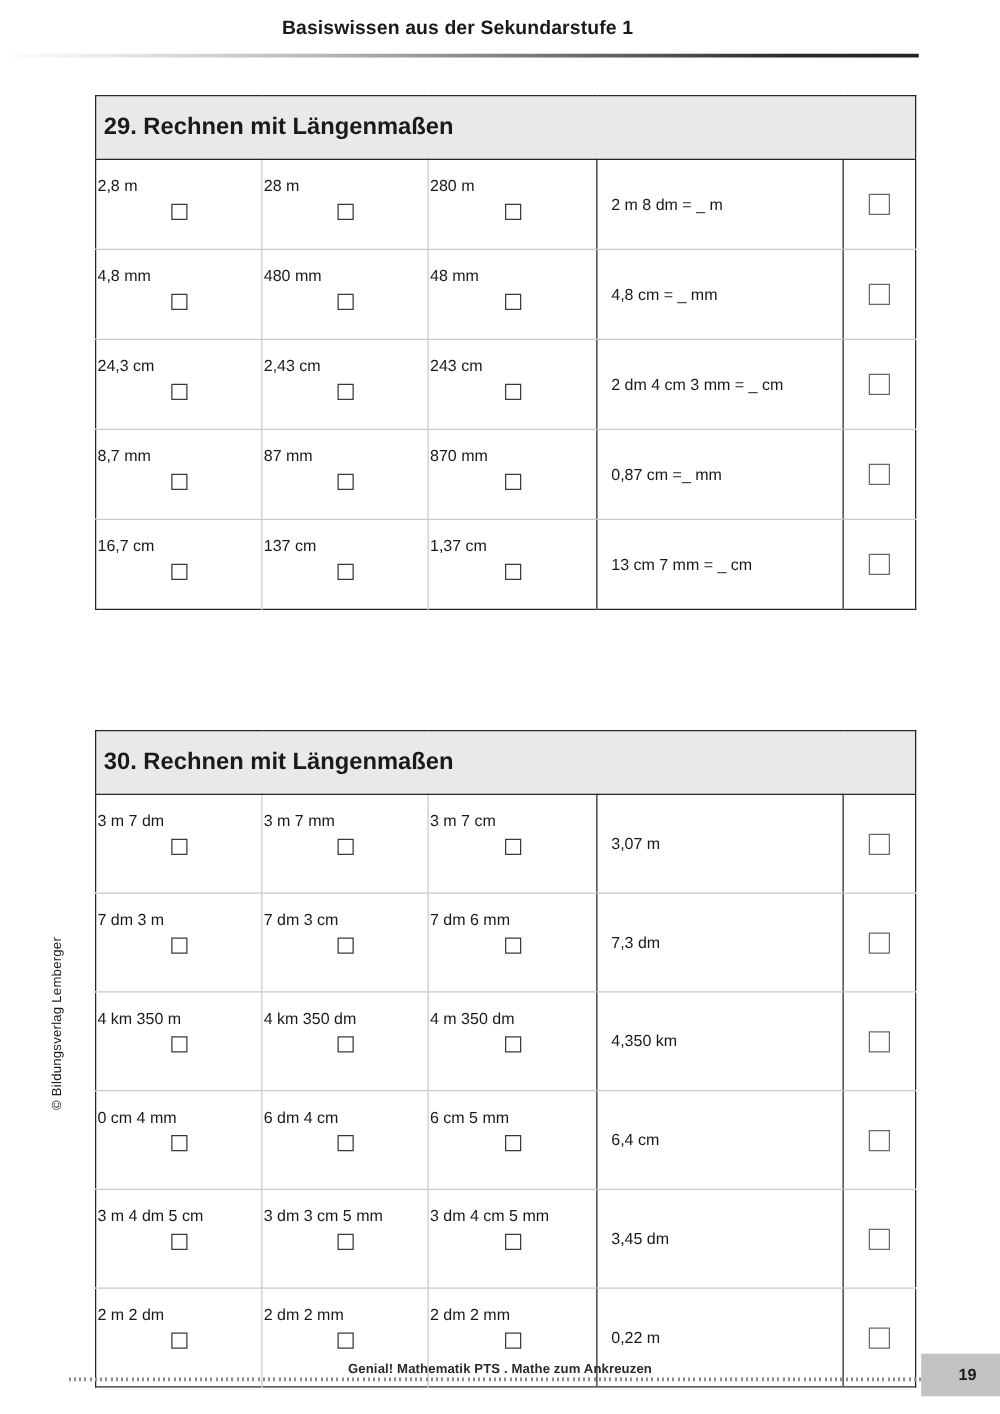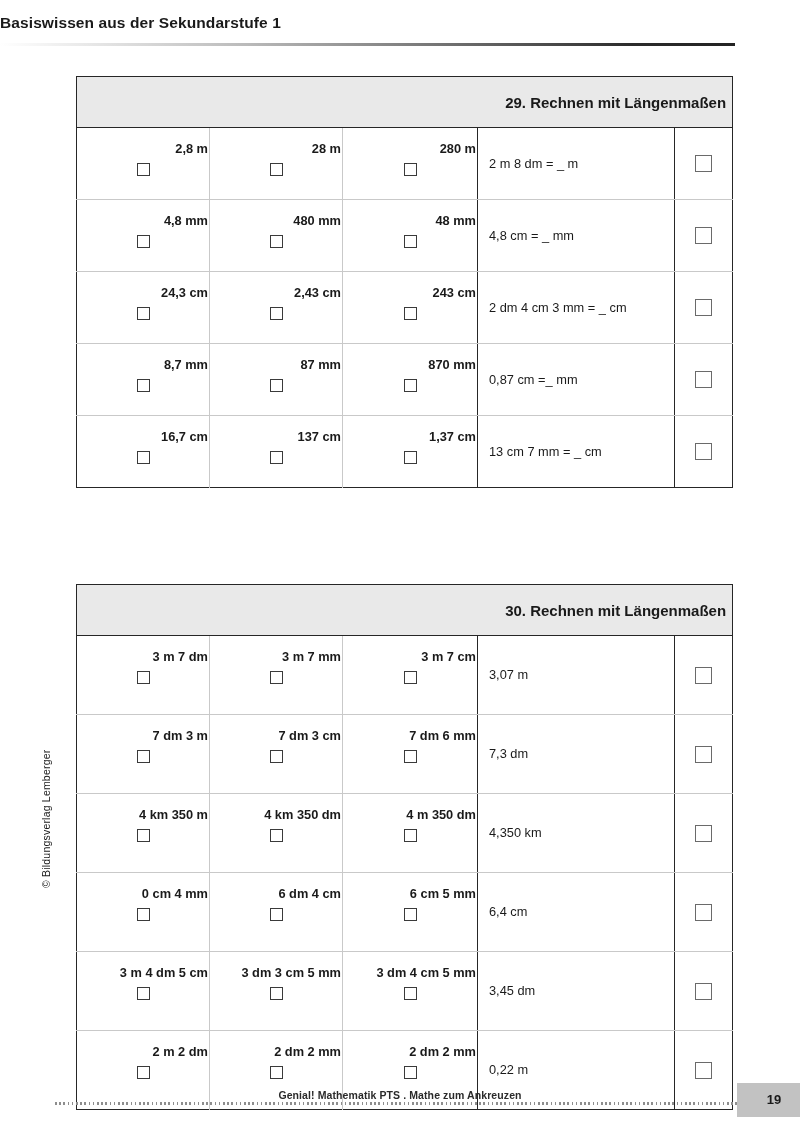--- a/index.html
+++ b/index.html
@@ -15,21 +15,21 @@
     color: #1a1a1a;
     overflow: hidden;
   }
 
   
   .page-header {
     position: absolute;
     top: 14px;
     left: 0;
     width: 735px;
-    text-align: left;
+    text-align: center;
   }
   .page-header-title {
     font-size: 15.5px;
     font-weight: bold;
     letter-spacing: 0.1px;
     color: #1a1a1a;
     padding-right: 3px;
     display: block;
   }
   .header-rule {
@@ -72,37 +72,36 @@
   }
   table.exercise col.c-opt  { width: 133px; }
   table.exercise col.c-opt2 { width: 133px; }
   table.exercise col.c-opt3 { width: 135px; }
   table.exercise col.c-task { width: 197px; }
   table.exercise col.c-chk  { width: 58px; }
 
   .title-cell {
     background: #e9e9e9;
     border-bottom: 1.6px solid #262626;
-    text-align: right;
-    font-size: 15px;
+    text-align: left;
+    font-size: 19px;
     font-weight: bold;
     height: 50px;
     padding: 0 6px;
     color: #1a1a1a;
   }
 
   td.opt {
     border-right: 1px solid #c9c9c9;
     border-bottom: 1px solid #c9c9c9;
-    text-align: right;
+    text-align: left;
     vertical-align: top;
     padding-top: 14px;
     padding-bottom: 13px;
     height: 44px;
-    font-weight: bold;
   }
   td.opt.last-divider {
     border-right: 1.6px solid #262626;
   }
   td.task {
     border-right: 1.6px solid #262626;
     border-bottom: 1px solid #c9c9c9;
     text-align: left;
     vertical-align: middle;
     padding-left: 11px;

